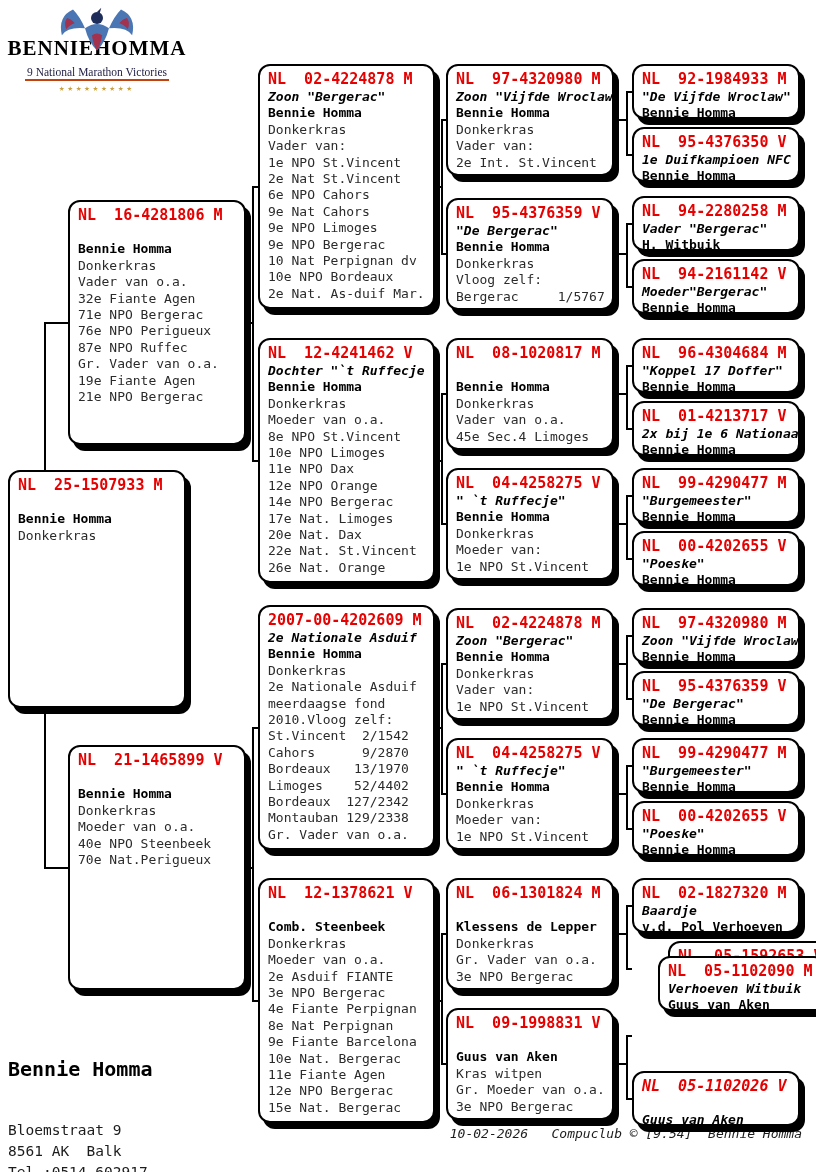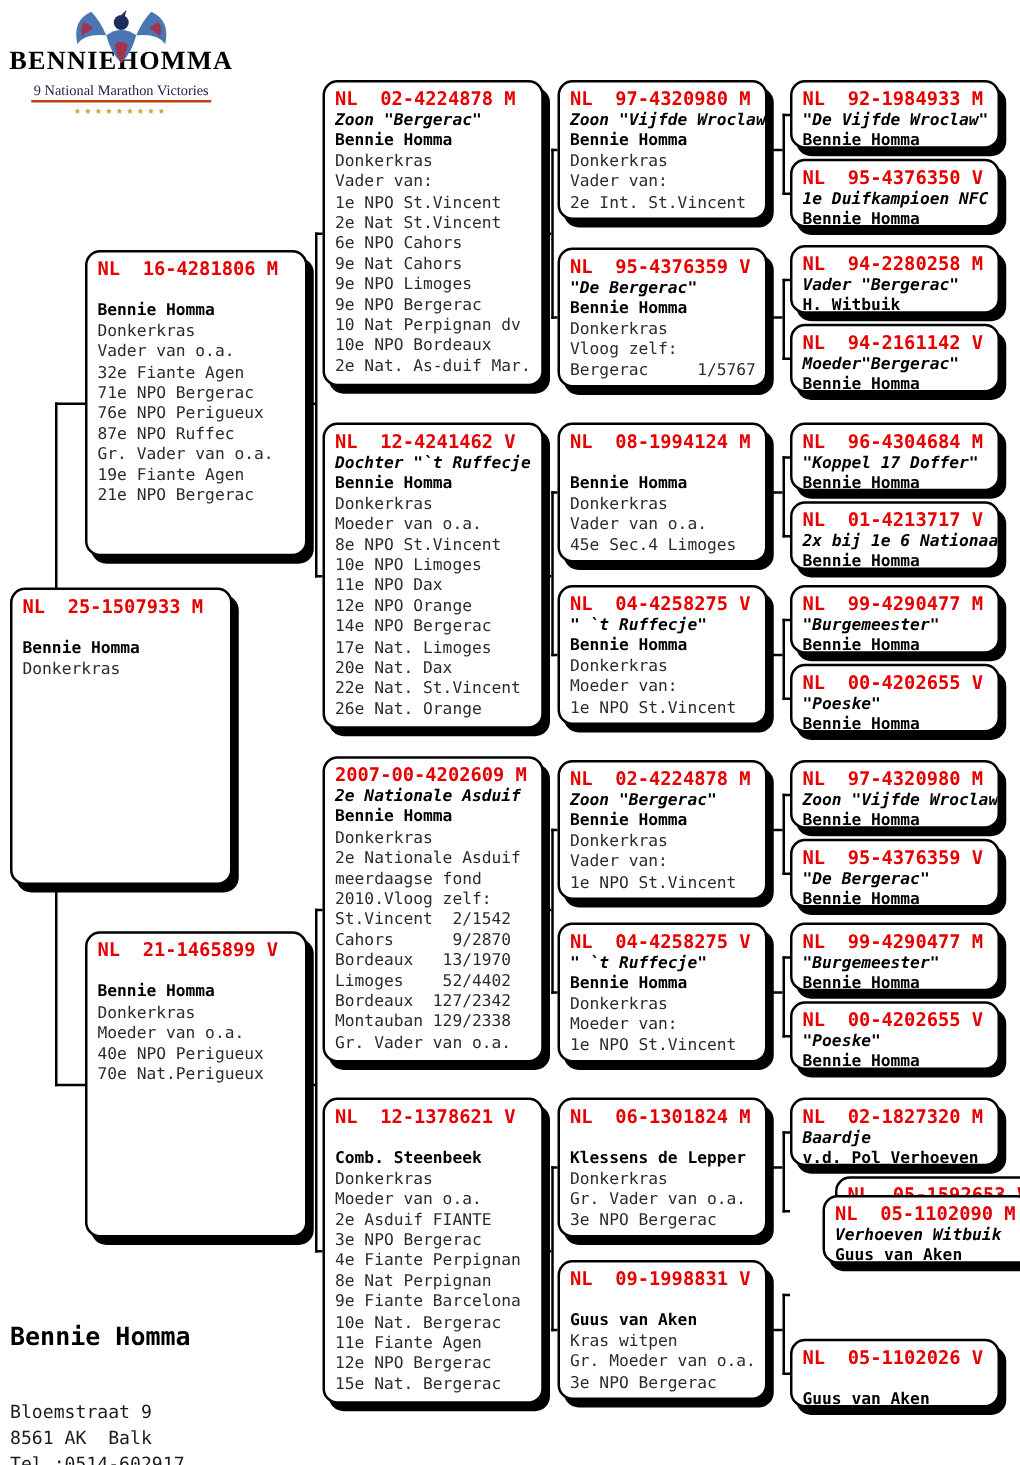--- a/index.html
+++ b/index.html
@@ -124,50 +124,51 @@
       <div class="cline" style="left: 626px; top: 905px; width: 2px; height: 65px;"></div>
       <div class="cline" style="left: 626px; top: 905px; width: 6px; height: 2px;"></div>
       <div class="cline" style="left: 626px; top: 968px; width: 6px; height: 2px;"></div>
       <div class="cline" style="left: 612px; top: 933px; width: 14px; height: 2px;"></div>
       <div class="cline" style="left: 626px; top: 1035px; width: 2px; height: 65px;"></div>
       <div class="cline" style="left: 626px; top: 1035px; width: 6px; height: 2px;"></div>
       <div class="cline" style="left: 626px; top: 1098px; width: 6px; height: 2px;"></div>
       <div class="cline" style="left: 612px; top: 1063px; width: 14px; height: 2px;"></div>
       <div class="pbox" style="left: 8px; top: 470px; width: 178px; height: 238px;"><div class="ring">NL  25-1507933 M</div><div class="row blank"> </div><div class="row owner">Bennie Homma</div><div class="row plain">Donkerkras</div></div>
       <div class="pbox" style="left: 68px; top: 200px; width: 178px; height: 245px;"><div class="ring">NL  16-4281806 M</div><div class="row blank"> </div><div class="row owner">Bennie Homma</div><div class="row plain">Donkerkras</div><div class="row plain">Vader van o.a.</div><div class="row plain">32e Fiante Agen</div><div class="row plain">71e NPO Bergerac</div><div class="row plain">76e NPO Perigueux</div><div class="row plain">87e NPO Ruffec</div><div class="row plain">Gr. Vader van o.a.</div><div class="row plain">19e Fiante Agen</div><div class="row plain">21e NPO Bergerac</div></div>
-      <div class="pbox" style="left: 68px; top: 745px; width: 178px; height: 245px;"><div class="ring">NL  21-1465899 V</div><div class="row blank"> </div><div class="row owner">Bennie Homma</div><div class="row plain">Donkerkras</div><div class="row plain">Moeder van o.a.</div><div class="row plain">40e NPO Perigueux</div><div class="row plain">70e Nat.Perigueux</div></div>
+      <div class="pbox" style="left: 68px; top: 745px; width: 178px; height: 245px;"><div class="ring">NL  21-1465899 V</div><div class="row blank"> </div><div class="row owner">Bennie Homma</div><div class="row plain">Donkerkras</div><div class="row plain">Moeder van o.a.</div><div class="row plain">40e NPO Steenbeek</div><div class="row plain">70e Nat.Perigueux</div></div>
       <div class="pbox" style="left: 258px; top: 64px; width: 177px; height: 245px;"><div class="ring">NL  02-4224878 M</div><div class="row nick">Zoon "Bergerac"</div><div class="row owner">Bennie Homma</div><div class="row plain">Donkerkras</div><div class="row plain">Vader van:</div><div class="row plain">1e NPO St.Vincent</div><div class="row plain">2e Nat St.Vincent</div><div class="row plain">6e NPO Cahors</div><div class="row plain">9e Nat Cahors</div><div class="row plain">9e NPO Limoges</div><div class="row plain">9e NPO Bergerac</div><div class="row plain">10 Nat Perpignan dv</div><div class="row plain">10e NPO Bordeaux</div><div class="row plain">2e Nat. As-duif Mar.</div></div>
       <div class="pbox" style="left: 258px; top: 338px; width: 177px; height: 245px;"><div class="ring">NL  12-4241462 V</div><div class="row nick">Dochter "`t Ruffecje</div><div class="row owner">Bennie Homma</div><div class="row plain">Donkerkras</div><div class="row plain">Moeder van o.a.</div><div class="row plain">8e NPO St.Vincent</div><div class="row plain">10e NPO Limoges</div><div class="row plain">11e NPO Dax</div><div class="row plain">12e NPO Orange</div><div class="row plain">14e NPO Bergerac</div><div class="row plain">17e Nat. Limoges</div><div class="row plain">20e Nat. Dax</div><div class="row plain">22e Nat. St.Vincent</div><div class="row plain">26e Nat. Orange</div></div>
       <div class="pbox" style="left: 258px; top: 605px; width: 177px; height: 245px;"><div class="ring">2007-00-4202609 M</div><div class="row nick">2e Nationale Asduif</div><div class="row owner">Bennie Homma</div><div class="row plain">Donkerkras</div><div class="row plain">2e Nationale Asduif</div><div class="row plain">meerdaagse fond</div><div class="row plain">2010.Vloog zelf:</div><div class="row plain">St.Vincent  2/1542</div><div class="row plain">Cahors      9/2870</div><div class="row plain">Bordeaux   13/1970</div><div class="row plain">Limoges    52/4402</div><div class="row plain">Bordeaux  127/2342</div><div class="row plain">Montauban 129/2338</div><div class="row plain">Gr. Vader van o.a.</div></div>
       <div class="pbox" style="left: 258px; top: 878px; width: 177px; height: 245px;"><div class="ring">NL  12-1378621 V</div><div class="row blank"> </div><div class="row owner">Comb. Steenbeek</div><div class="row plain">Donkerkras</div><div class="row plain">Moeder van o.a.</div><div class="row plain">2e Asduif FIANTE</div><div class="row plain">3e NPO Bergerac</div><div class="row plain">4e Fiante Perpignan</div><div class="row plain">8e Nat Perpignan</div><div class="row plain">9e Fiante Barcelona</div><div class="row plain">10e Nat. Bergerac</div><div class="row plain">11e Fiante Agen</div><div class="row plain">12e NPO Bergerac</div><div class="row plain">15e Nat. Bergerac</div></div>
       <div class="pbox" style="left: 446px; top: 64px; width: 168px; height: 112px;"><div class="ring">NL  97-4320980 M</div><div class="row nick">Zoon "Vijfde Wroclaw</div><div class="row owner">Bennie Homma</div><div class="row plain">Donkerkras</div><div class="row plain">Vader van:</div><div class="row plain">2e Int. St.Vincent</div></div>
       <div class="pbox" style="left: 446px; top: 198px; width: 168px; height: 112px;"><div class="ring">NL  95-4376359 V</div><div class="row nick">"De Bergerac"</div><div class="row owner">Bennie Homma</div><div class="row plain">Donkerkras</div><div class="row plain">Vloog zelf:</div><div class="row plain">Bergerac     1/5767</div></div>
-      <div class="pbox" style="left: 446px; top: 338px; width: 168px; height: 112px;"><div class="ring">NL  08-1994124 M</div><div class="row blank"> </div><div class="row owner">Bennie Homma</div><div class="row plain">Donkerkras</div><div class="row plain">Vader van o.a.</div><div class="row plain">45e Sec.4 Limoges</div></div>
+      <div class="pbox" style="left: 446px; top: 338px; width: 168px; height: 112px;"><div class="ring">NL  08-1020817 M</div><div class="row blank"> </div><div class="row owner">Bennie Homma</div><div class="row plain">Donkerkras</div><div class="row plain">Vader van o.a.</div><div class="row plain">45e Sec.4 Limoges</div></div>
       <div class="pbox" style="left: 446px; top: 468px; width: 168px; height: 112px;"><div class="ring">NL  04-4258275 V</div><div class="row nick">" `t Ruffecje"</div><div class="row owner">Bennie Homma</div><div class="row plain">Donkerkras</div><div class="row plain">Moeder van:</div><div class="row plain">1e NPO St.Vincent</div></div>
       <div class="pbox" style="left: 446px; top: 608px; width: 168px; height: 112px;"><div class="ring">NL  02-4224878 M</div><div class="row nick">Zoon "Bergerac"</div><div class="row owner">Bennie Homma</div><div class="row plain">Donkerkras</div><div class="row plain">Vader van:</div><div class="row plain">1e NPO St.Vincent</div></div>
       <div class="pbox" style="left: 446px; top: 738px; width: 168px; height: 112px;"><div class="ring">NL  04-4258275 V</div><div class="row nick">" `t Ruffecje"</div><div class="row owner">Bennie Homma</div><div class="row plain">Donkerkras</div><div class="row plain">Moeder van:</div><div class="row plain">1e NPO St.Vincent</div></div>
       <div class="pbox" style="left: 446px; top: 878px; width: 168px; height: 112px;"><div class="ring">NL  06-1301824 M</div><div class="row blank"> </div><div class="row owner">Klessens de Lepper</div><div class="row plain">Donkerkras</div><div class="row plain">Gr. Vader van o.a.</div><div class="row plain">3e NPO Bergerac</div></div>
       <div class="pbox" style="left: 446px; top: 1008px; width: 168px; height: 112px;"><div class="ring">NL  09-1998831 V</div><div class="row blank"> </div><div class="row owner">Guus van Aken</div><div class="row plain">Kras witpen</div><div class="row plain">Gr. Moeder van o.a.</div><div class="row plain">3e NPO Bergerac</div></div>
       <div class="pbox" style="left: 632px; top: 64px; width: 168px; height: 55px;"><div class="ring">NL  92-1984933 M</div><div class="row nick">"De Vijfde Wroclaw"</div><div class="row owner">Bennie Homma</div></div>
       <div class="pbox" style="left: 632px; top: 127px; width: 168px; height: 55px;"><div class="ring">NL  95-4376350 V</div><div class="row nick">1e Duifkampioen NFC</div><div class="row owner">Bennie Homma</div></div>
       <div class="pbox" style="left: 632px; top: 196px; width: 168px; height: 55px;"><div class="ring">NL  94-2280258 M</div><div class="row nick">Vader "Bergerac"</div><div class="row owner">H. Witbuik</div></div>
       <div class="pbox" style="left: 632px; top: 259px; width: 168px; height: 55px;"><div class="ring">NL  94-2161142 V</div><div class="row nick">Moeder"Bergerac"</div><div class="row owner">Bennie Homma</div></div>
       <div class="pbox" style="left: 632px; top: 338px; width: 168px; height: 55px;"><div class="ring">NL  96-4304684 M</div><div class="row nick">"Koppel 17 Doffer"</div><div class="row owner">Bennie Homma</div></div>
       <div class="pbox" style="left: 632px; top: 401px; width: 168px; height: 55px;"><div class="ring">NL  01-4213717 V</div><div class="row nick">2x bij 1e 6 Nationaa</div><div class="row owner">Bennie Homma</div></div>
       <div class="pbox" style="left: 632px; top: 468px; width: 168px; height: 55px;"><div class="ring">NL  99-4290477 M</div><div class="row nick">"Burgemeester"</div><div class="row owner">Bennie Homma</div></div>
       <div class="pbox" style="left: 632px; top: 531px; width: 168px; height: 55px;"><div class="ring">NL  00-4202655 V</div><div class="row nick">"Poeske"</div><div class="row owner">Bennie Homma</div></div>
       <div class="pbox" style="left: 632px; top: 608px; width: 168px; height: 55px;"><div class="ring">NL  97-4320980 M</div><div class="row nick">Zoon "Vijfde Wroclaw</div><div class="row owner">Bennie Homma</div></div>
       <div class="pbox" style="left: 632px; top: 671px; width: 168px; height: 55px;"><div class="ring">NL  95-4376359 V</div><div class="row nick">"De Bergerac"</div><div class="row owner">Bennie Homma</div></div>
       <div class="pbox" style="left: 632px; top: 738px; width: 168px; height: 55px;"><div class="ring">NL  99-4290477 M</div><div class="row nick">"Burgemeester"</div><div class="row owner">Bennie Homma</div></div>
       <div class="pbox" style="left: 632px; top: 801px; width: 168px; height: 55px;"><div class="ring">NL  00-4202655 V</div><div class="row nick">"Poeske"</div><div class="row owner">Bennie Homma</div></div>
       <div class="pbox" style="left: 632px; top: 878px; width: 168px; height: 55px;"><div class="ring">NL  02-1827320 M</div><div class="row nick">Baardje</div><div class="row owner">v.d. Pol Verhoeven</div></div>
       <div class="pbox" style="left: 668px; top: 941px; width: 168px; height: 55px;"><div class="ring">NL  05-1592653 V</div><div class="row nick">Miss Barselona 53</div><div class="row owner">F.P.P.</div></div>
       <div class="pbox" style="left: 632px; top: 956px; width: 168px; height: 55px; margin-left: 26px;"><div class="ring">NL  05-1102090 M</div><div class="row nick">Verhoeven Witbuik</div><div class="row owner">Guus van Aken</div></div>
-      <div class="pbox" style="left: 632px; top: 1071px; width: 168px; height: 55px;"><div class="ring">NL  05-1102026 V</div><div class="row blank"> </div><div class="row owner">Guus van Aken</div></div>
+      <div class="pbox" style="left: 632px; top: 1071px; width: 168px; height: 55px; font-style: italic;"><div class="ring">NL  05-1102026 V</div><div class="row blank"> </div><div class="row owner">Guus van Aken</div></div>
     </div>
 
   <div id="contact">
     <div class="cname">Bennie Homma</div>
     <div id="contact-lines"><div class="cline-txt">Bloemstraat 9</div><div class="cline-txt">8561 AK  Balk</div><div class="cline-txt">Tel.:0514-602917</div></div>
   </div>
 
+  <div id="footer">10-02-2026   Compuclub © [9.54]  Bennie Homma</div>
 
 </div>
 
 </body></html>

